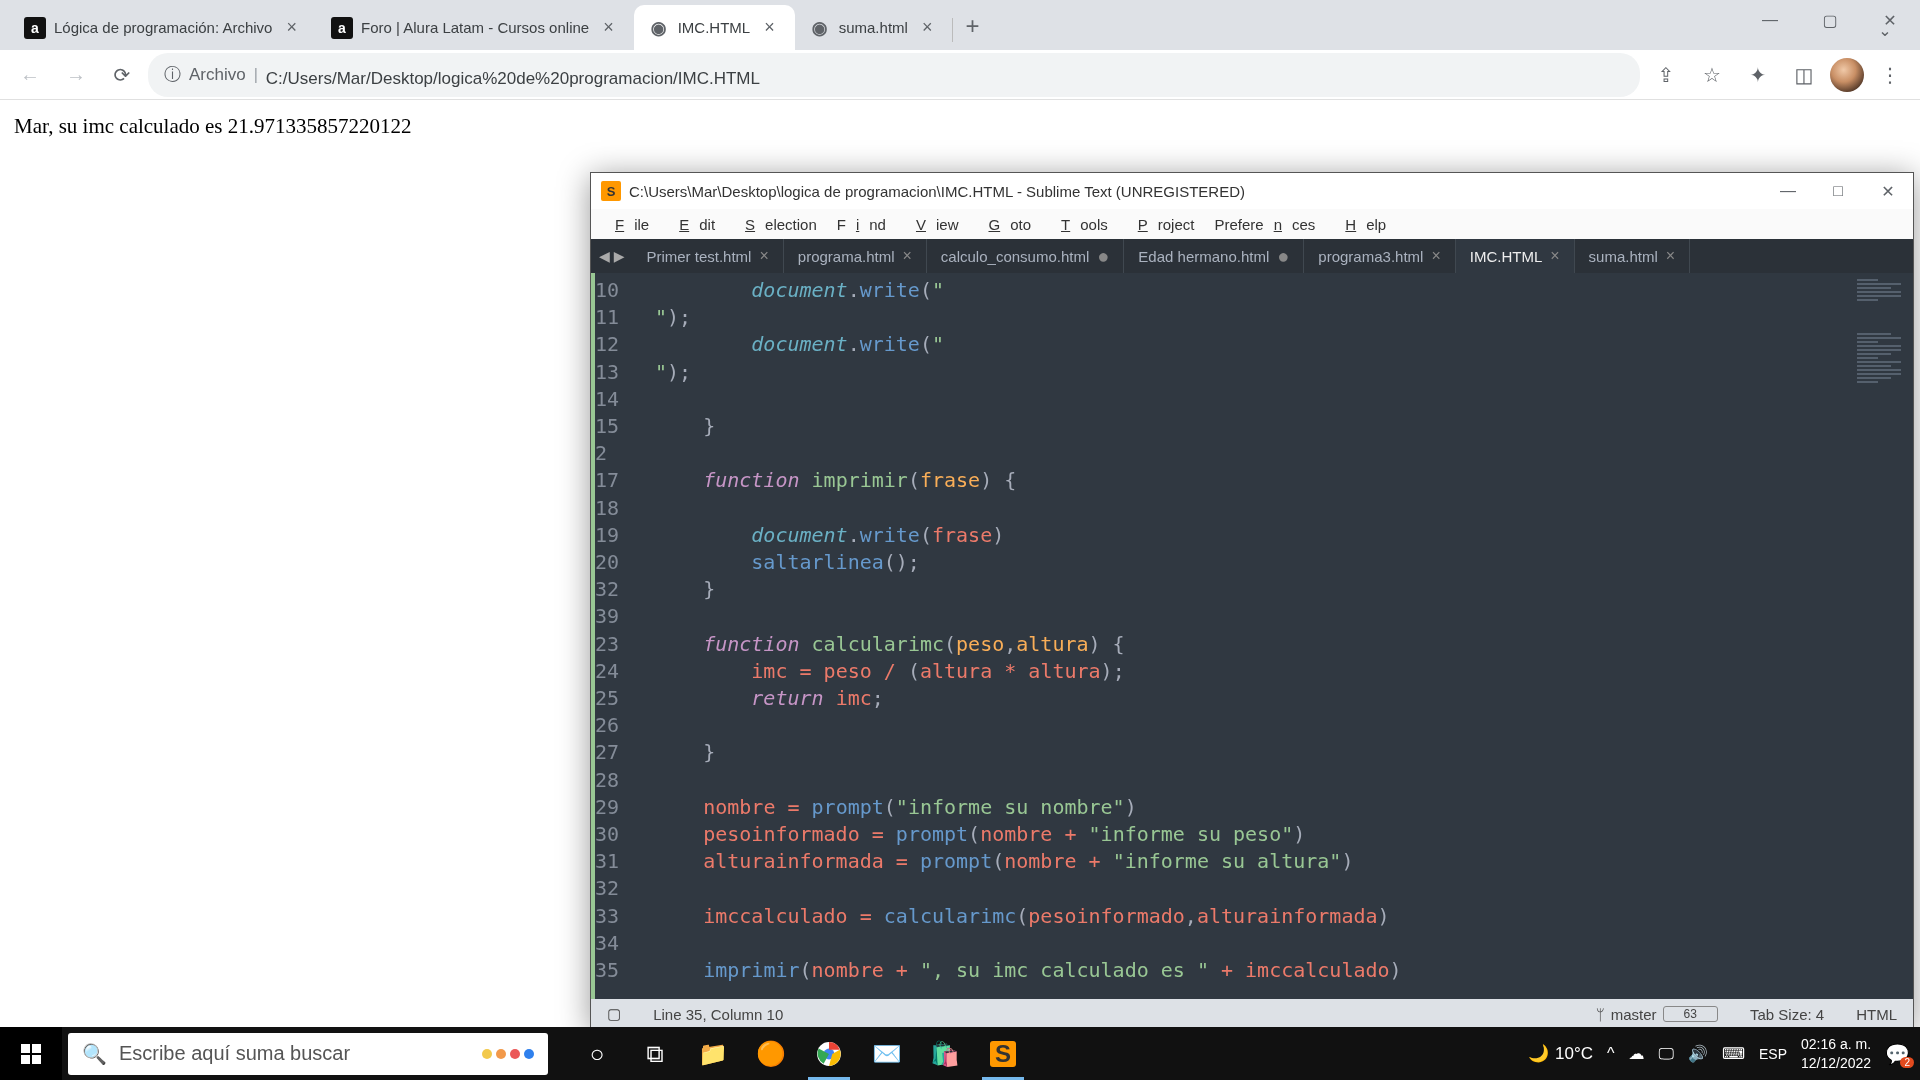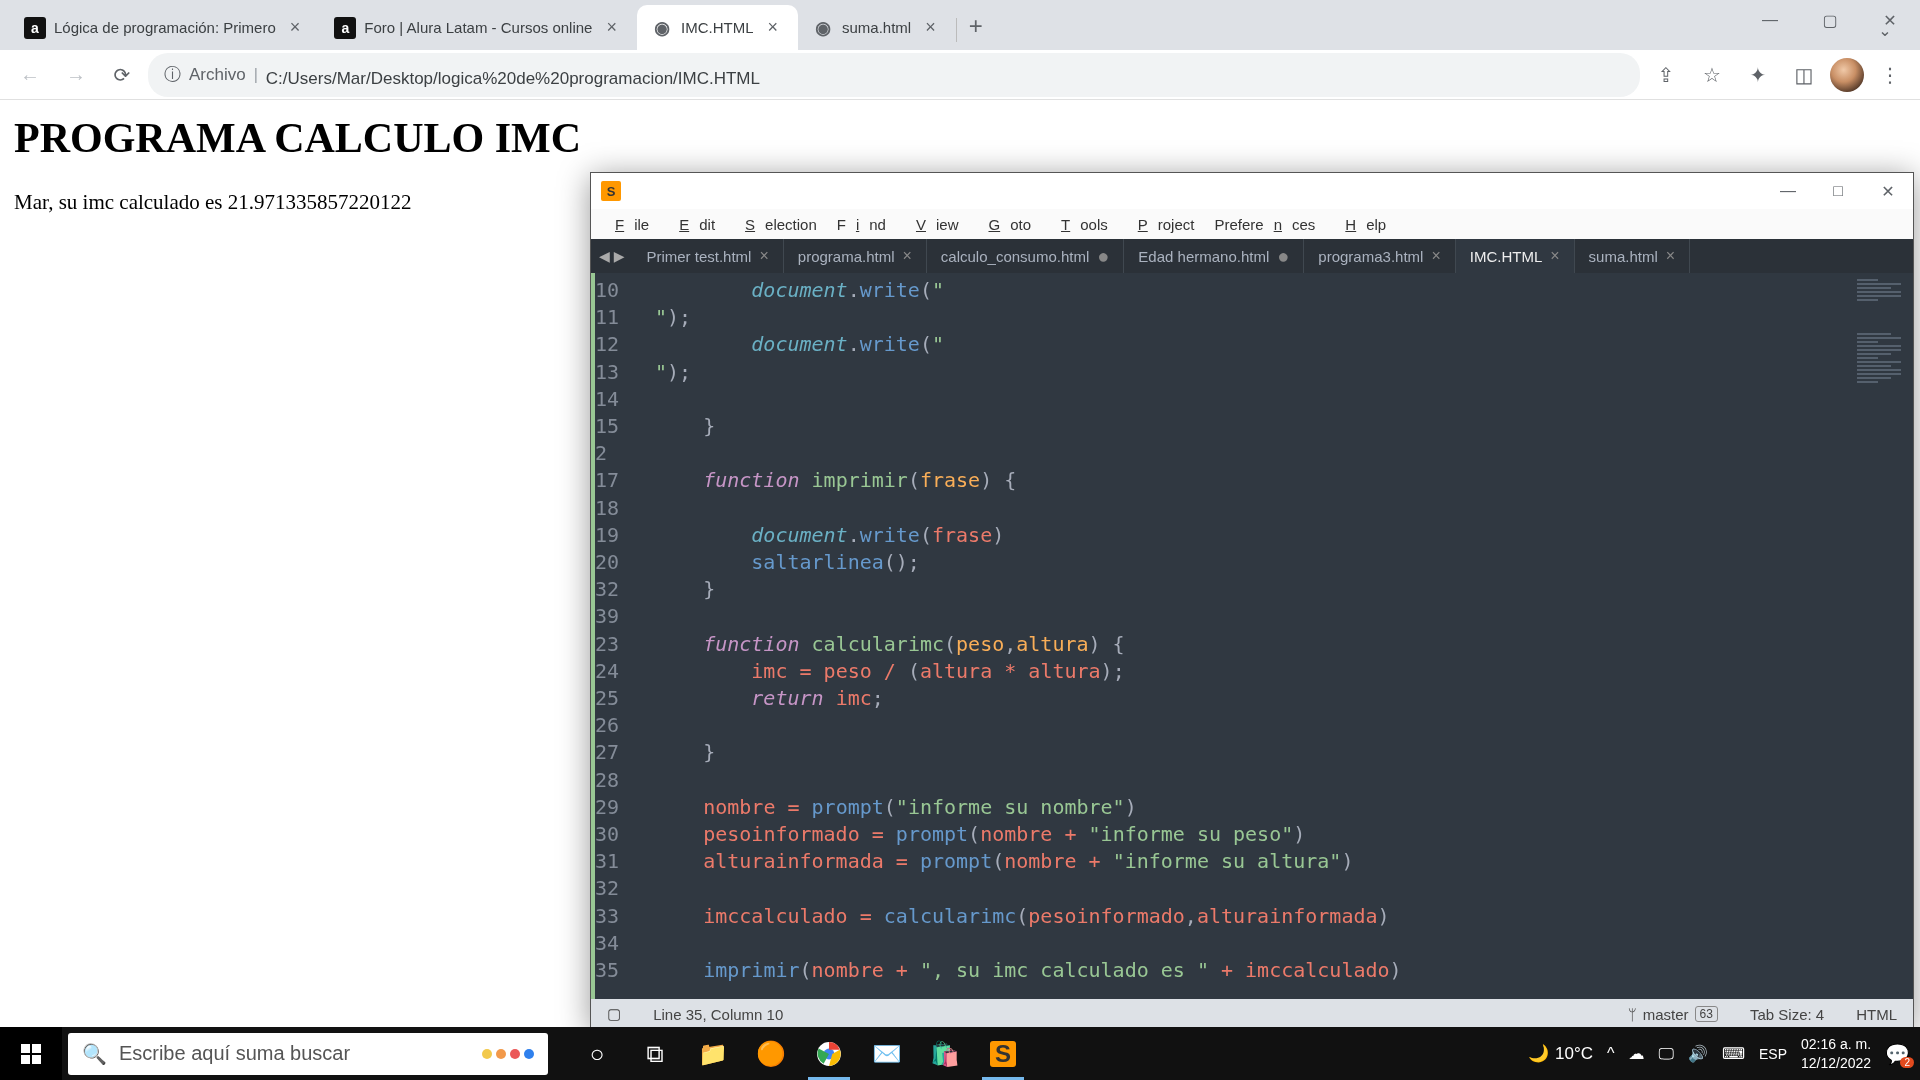--- a/index.html
+++ b/index.html
@@ -71,21 +71,21 @@
 .tok-call { color: #6699cc; }
 .tok-str { color: #99c794; }
 .tok-op { color: #ec7a6a; }
 .tok-param { color: #f9ae58; }
 .tok-obj { color: #6ab0c4; font-style: italic; }
 .tok-punct { color: #a6acb9; }
 
 .subl-status { height: 30px; background: #dde1e6; display: flex; align-items: center; font-size: 15px; color: #444; }
 .status-cell { padding: 0 16px; display: flex; align-items: center; gap: 6px; }
 .status-spacer { flex: 1; }
-.branch-count { border: 1px solid #888; border-radius: 3px; padding: 0 4px; font-size: 12px; }
+.branch-count { border: 1px solid #888; border-radius: 3px; padding: 0 20px; font-size: 12px; }
 
 
 .taskbar { position: absolute; bottom: 0; left: 0; right: 0; height: 53px; background: #111; display: flex; align-items: center; color: #fff; }
 .start-btn { width: 62px; height: 53px; display: flex; align-items: center; justify-content: center; background: #000; }
 .win-logo { width: 20px; height: 20px; display: grid; grid-template-columns: 1fr 1fr; grid-template-rows: 1fr 1fr; gap: 2px; }
 .win-logo span { background: #fff; }
 .search-box { width: 480px; height: 42px; margin-left: 6px; background: #fff; border-radius: 3px; display: flex; align-items: center; padding: 0 14px; gap: 12px; color: #555; font-size: 20px; }
 .search-box .circles { display: flex; gap: 4px; margin-left: auto; }
 .search-box .circles span { width: 10px; height: 10px; border-radius: 50%; }
 .task-icons { display: flex; align-items: center; gap: 0; margin-left: 20px; }
@@ -98,21 +98,21 @@
 .notif { position: relative; font-size: 20px; }
 .notif-badge { position: absolute; bottom: -2px; right: -4px; background: #e24a1e; color: #fff; font-size: 10px; border-radius: 8px; padding: 0 4px; }
 
 </style>
 </head>
 <body>
 
 <div class="chrome-tabs">
   <div class="tab">
     <span class="tab-favicon favicon-a">a</span>
-    <span class="tab-title">Lógica de programación: Primero</span>
+    <span class="tab-title">Lógica de programación: Archivo</span>
     <span class="tab-close">×</span>
   </div>
   <div class="tab">
     <span class="tab-favicon favicon-a">a</span>
     <span class="tab-title">Foro | Alura Latam - Cursos online</span>
     <span class="tab-close">×</span>
   </div>
   <div class="tab active">
     <span class="tab-favicon favicon-globe">◉</span>
     <span class="tab-title">IMC.HTML</span>
@@ -146,27 +146,27 @@
   </div>
   <span class="toolbar-icon">⇪</span>
   <span class="toolbar-icon">☆</span>
   <span class="toolbar-icon">✦</span>
   <span class="toolbar-icon">◫</span>
   <span class="avatar"></span>
   <span class="toolbar-icon">⋮</span>
 </div>
 
 <div class="page-content">
-  <h1>PROGRAMA CALCULO IMC</h1>
   <p>Mar, su imc calculado es 21.971335857220122</p>
 </div>
 
 <div class="sublime">
   <div class="subl-titlebar">
     <span class="subl-logo">S</span>
+    <span class="subl-title">C:\Users\Mar\Desktop\logica de programacion\IMC.HTML - Sublime Text (UNREGISTERED)</span>
     <div class="subl-wc">
       <span class="wc">—</span>
       <span class="wc">□</span>
       <span class="wc">✕</span>
     </div>
   </div>
   <div class="subl-menu">
     <span><span class="accel">F</span>ile</span>
     <span><span class="accel">E</span>dit</span>
     <span><span class="accel">S</span>election</span>

